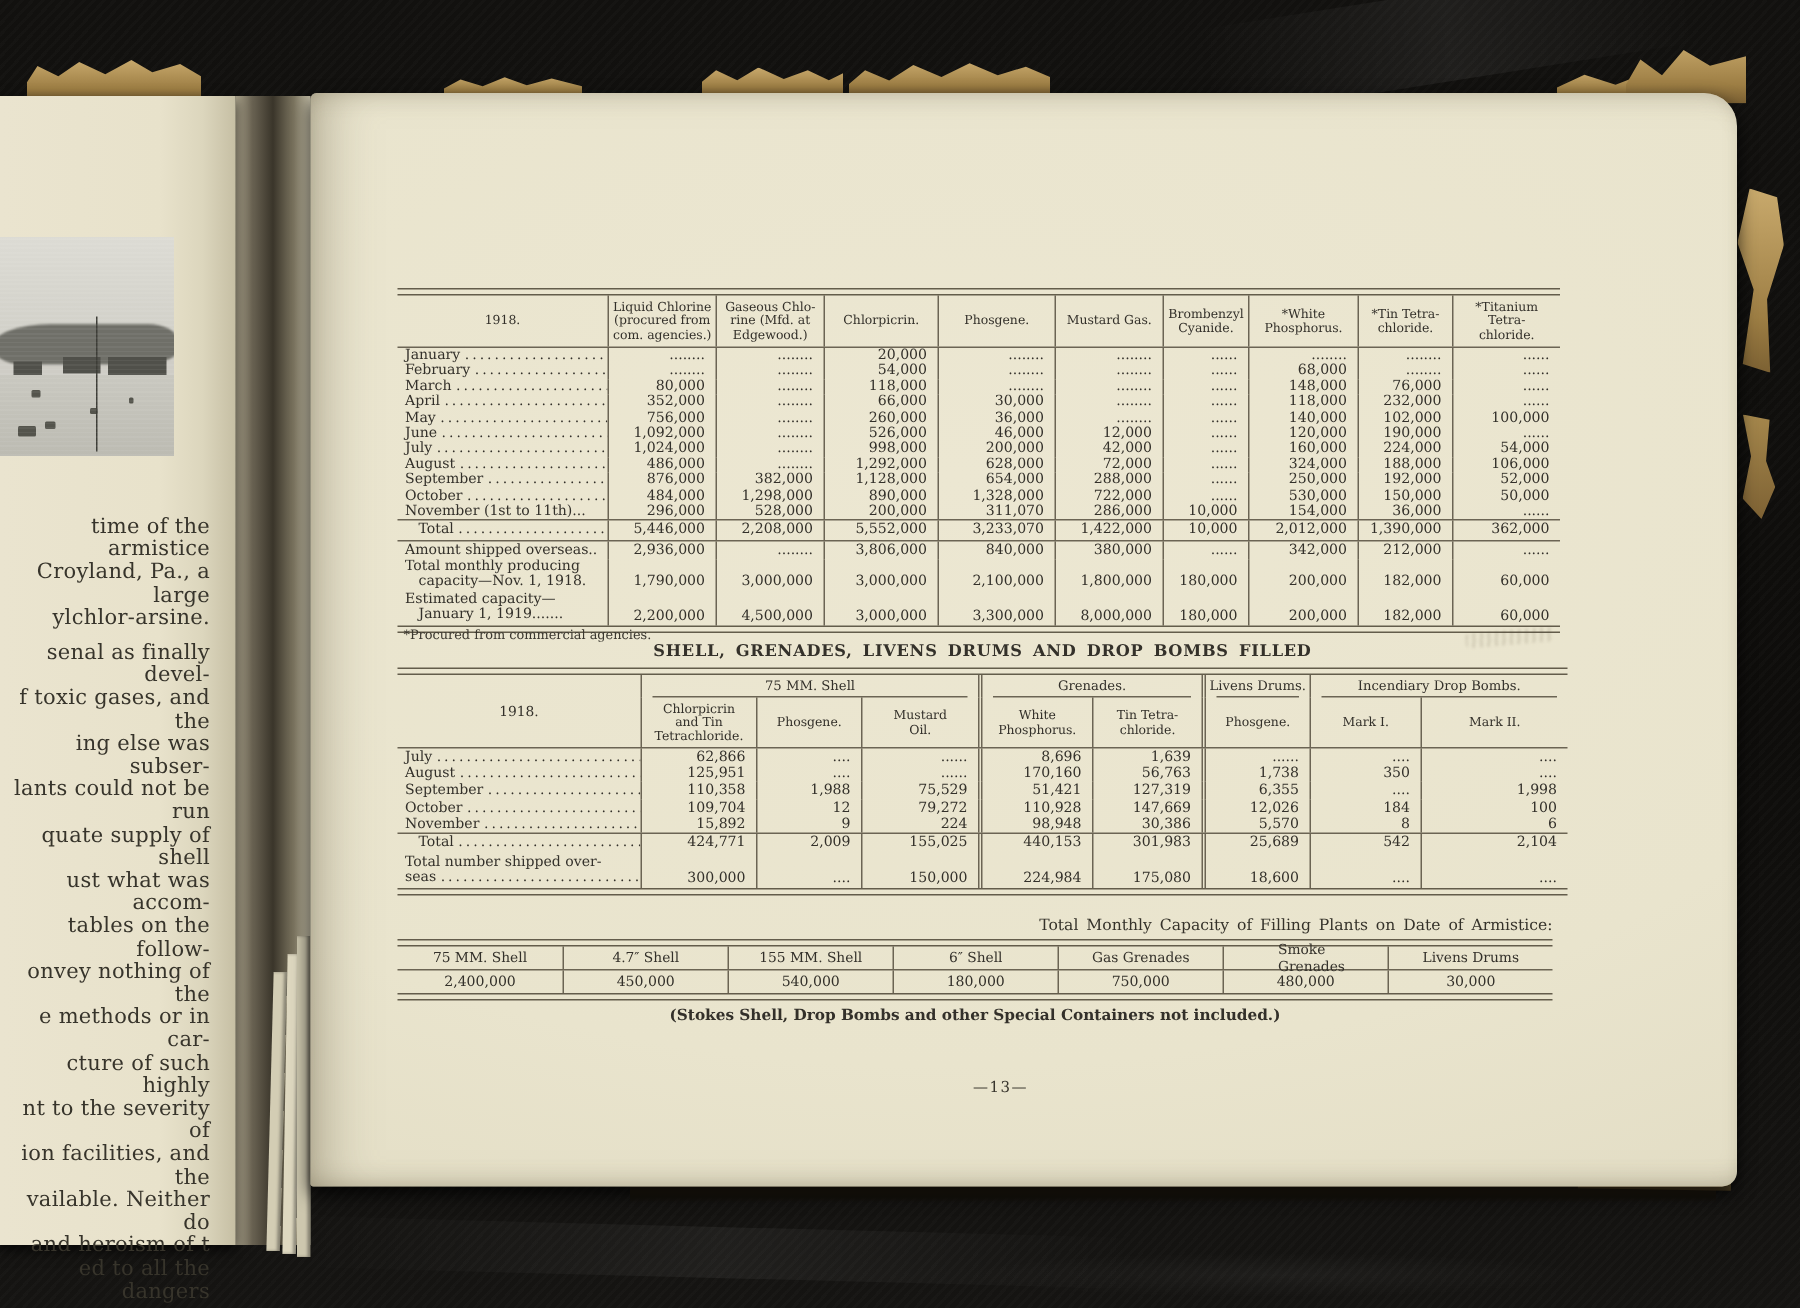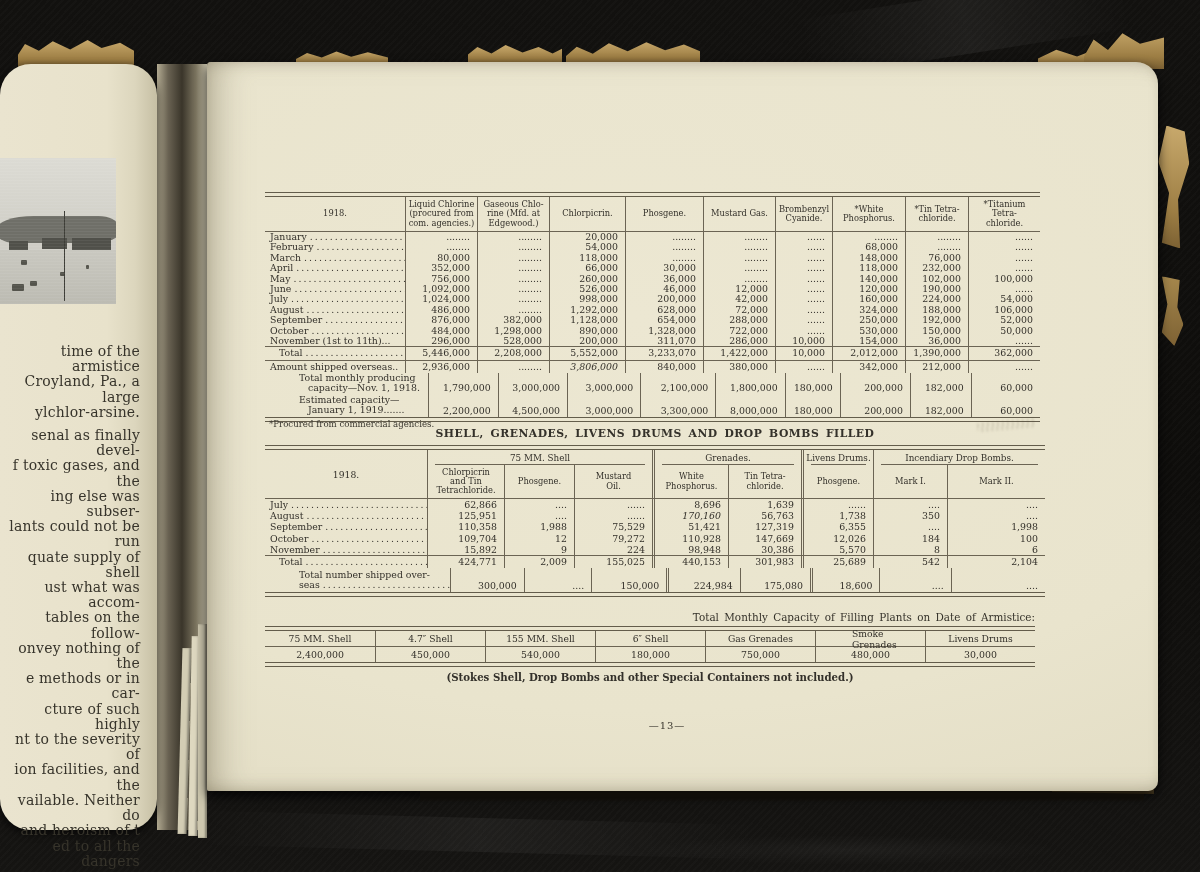--- a/index.html
+++ b/index.html
@@ -39,21 +39,21 @@
 
   
   .cover-edge{position:absolute;left:420px;top:788px;width:724px;height:14px;
       background:linear-gradient(180deg,#33291a,#16120c 70%,transparent);}
   .cover-sliver{position:absolute;left:1052px;top:784px;width:102px;height:9px;transform:rotate(1deg);
       background:linear-gradient(180deg,#8a7448,#4f3f22);}
 
   
   .left-page{position:absolute;left:0;top:64px;width:157px;height:766px;
       background:linear-gradient(90deg,#eae4cf 0%,#e8e2cb 68%,#dcd6bd 86%,#c6bfa4 100%);
-      box-shadow:0 3px 8px rgba(0,0,0,.7);border-radius:31px;}
+      box-shadow:0 3px 8px rgba(0,0,0,.7);}
   .photo{position:absolute;left:0;top:94px;width:116px;height:146px;background:#cfcdc6;overflow:hidden;}
   .ph-sky{position:absolute;left:0;right:0;top:0;height:52%;background:linear-gradient(#dcdbd4,#d0cfc7);}
   .ph-trees{position:absolute;left:-4%;right:-2%;top:40%;height:18%;background:#6f6f68;
       border-radius:40% 20% 30% 20%/70% 50% 40% 60%;filter:blur(.6px);}
   .ph-b1,.ph-b2,.ph-b3,.ph-b4{position:absolute;background:#50504a;}
   .ph-b1{left:8%;top:57%;width:16%;height:6%;}
   .ph-b2{left:36%;top:55%;width:22%;height:7%;}
   .ph-b3{left:62%;top:55%;width:34%;height:9%;}
   .ph-b4{left:2%;top:63%;width:9%;height:9%;background:#5a5a52;}
   .ph-ground{position:absolute;left:0;right:0;top:63%;bottom:0;
@@ -110,21 +110,21 @@
   .hr2{height:3px;border-top:1px solid rgba(75,68,52,.85);border-bottom:1px solid rgba(75,68,52,.85);}
 
   .t-head{display:flex;}
   .th{box-sizing:border-box;display:flex;align-items:center;justify-content:center;
       text-align:center;white-space:pre-line;font-size:8.3px;line-height:9.2px;height:34px;}
   .t-row{display:flex;font-size:9.4px;}
   .t-cell{box-sizing:border-box;display:flex;align-items:center;justify-content:flex-end;
       padding-right:7px;overflow:hidden;}
   .t-row.bottom .t-cell{align-items:flex-end;padding-bottom:1px;}
   .t-label{box-sizing:border-box;display:flex;align-items:center;padding-left:5px;overflow:hidden;}
-  .t-label.col{flex-direction:column;align-items:flex-start;justify-content:center;line-height:10px;margin-left:29px;}
+  .t-label.col{flex-direction:column;align-items:flex-start;justify-content:center;line-height:10px;}
   .lbl-line{display:block;white-space:nowrap;}
   .lbl-line.ind{padding-left:9px;}
   .lbl-line.flexline{display:flex;width:100%;}
   .lbl-txt{white-space:nowrap;}
   .lbl-total{padding-left:9px;}
   .lead{flex:1;overflow:hidden;white-space:nowrap;letter-spacing:2px;padding-left:3px;}
   .mrow{height:10.4px;line-height:10.4px;}
   .trow{height:12.5px;line-height:12.5px;}
   .srow1{height:12px;line-height:12px;}
   .srow2{height:21px;}
@@ -424,21 +424,21 @@
           </div>
         </div>
       <div class="hr1"></div>
       <div id="t1-summary">
           <div class="t-row srow1">
             <div class="t-label" style="width: 140px;">
               <div class="lbl-txt">Amount shipped overseas..</div>
             </div>
             <div class="t-cell" style="width: 72px; border-left: 1px solid rgba(75, 68, 52, 0.8);">2,936,000</div>
             <div class="t-cell" style="width: 72px; border-left: 1px solid rgba(75, 68, 52, 0.8);">........</div>
-            <div class="t-cell" style="width: 76px; border-left: 1px solid rgba(75, 68, 52, 0.8); font-style: italic;">3,806,000</div>
+            <div class="t-cell" style="width: 76px; border-left: 1px solid rgba(75, 68, 52, 0.8);">3,806,000</div>
             <div class="t-cell" style="width: 78px; border-left: 1px solid rgba(75, 68, 52, 0.8);">840,000</div>
             <div class="t-cell" style="width: 72px; border-left: 1px solid rgba(75, 68, 52, 0.8);">380,000</div>
             <div class="t-cell" style="width: 57px; border-left: 1px solid rgba(75, 68, 52, 0.8);">......</div>
             <div class="t-cell" style="width: 73px; border-left: 1px solid rgba(75, 68, 52, 0.8);">342,000</div>
             <div class="t-cell" style="width: 63px; border-left: 1px solid rgba(75, 68, 52, 0.8);">212,000</div>
             <div class="t-cell" style="width: 72px; border-left: 1px solid rgba(75, 68, 52, 0.8);">......</div>
           </div>
           <div class="t-row srow2 bottom">
             <div class="t-label col" style="width: 140px;">
               <div class="lbl-line">Total monthly producing</div>
@@ -520,21 +520,21 @@
             <div class="t-cell" style="width: 98px; border-left: 1px solid rgba(75, 68, 52, 0.8);">....</div>
           </div>
           <div class="t-row mrow2">
             <div class="t-label" style="width: 162px;">
               <div class="lbl-txt">August</div>
               <div class="lead">..........................................................................................</div>
             </div>
             <div class="t-cell" style="width: 77px; border-left: 1px solid rgba(75, 68, 52, 0.8);">125,951</div>
             <div class="t-cell" style="width: 70px; border-left: 1px solid rgba(75, 68, 52, 0.8);">....</div>
             <div class="t-cell" style="width: 78px; border-left: 1px solid rgba(75, 68, 52, 0.8);">......</div>
-            <div class="t-cell" style="width: 76px; border-left: 3px double rgba(75, 68, 52, 0.8); font-style: italic;">170,160</div>
+            <div class="t-cell" style="width: 76px; border-left: 3px double rgba(75, 68, 52, 0.8);">170,160</div>
             <div class="t-cell" style="width: 73px; border-left: 1px solid rgba(75, 68, 52, 0.8);">56,763</div>
             <div class="t-cell" style="width: 72px; border-left: 3px double rgba(75, 68, 52, 0.8);">1,738</div>
             <div class="t-cell" style="width: 74px; border-left: 1px solid rgba(75, 68, 52, 0.8);">350</div>
             <div class="t-cell" style="width: 98px; border-left: 1px solid rgba(75, 68, 52, 0.8);">....</div>
           </div>
           <div class="t-row mrow2">
             <div class="t-label" style="width: 162px;">
               <div class="lbl-txt">September</div>
               <div class="lead">..........................................................................................</div>
             </div>

